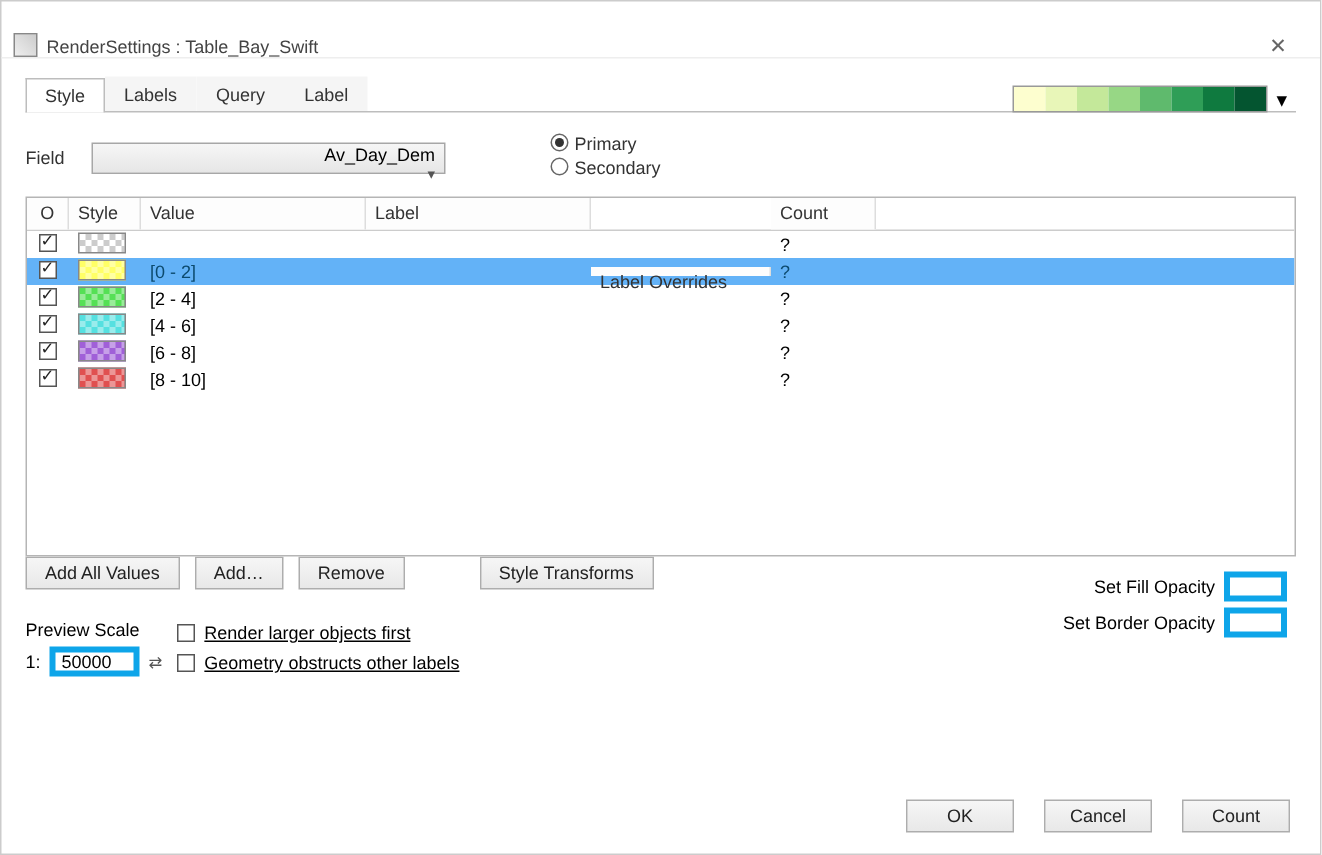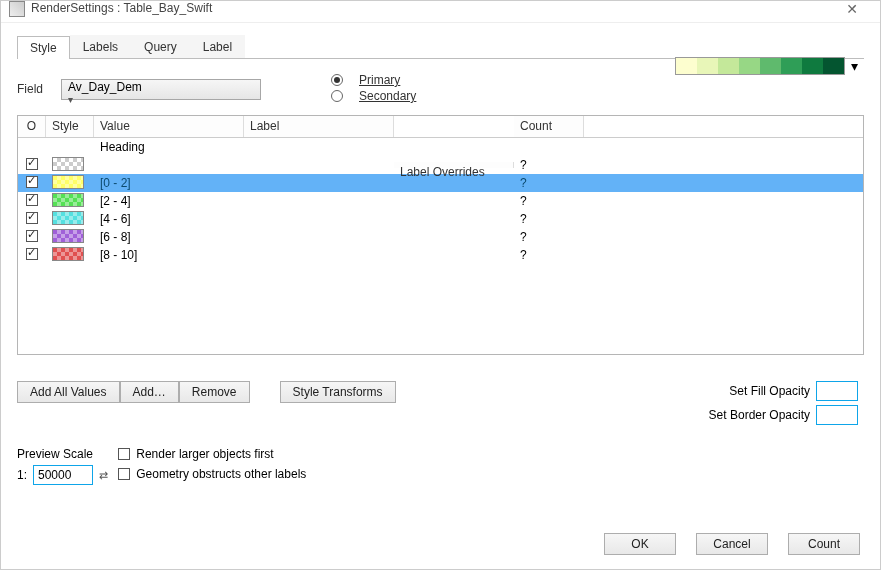--- a/index.html
+++ b/index.html
@@ -1,31 +1,31 @@
 <!DOCTYPE html>
 <html><head>
 <meta charset="utf-8">
 <style>
   * { box-sizing: border-box; font-family: "Segoe UI", Tahoma, sans-serif; font-size: 12px; }
   body { margin: 0; background: #fff; }
   .window { width: 881px; height: 570px; background: #fff; border: 1px solid #ccc; box-shadow: 0 2px 8px rgba(0,0,0,0.15); position: relative; }
-  .titlebar { height: 22px; display: flex; align-items: flex-start; padding: 0 8px; border-bottom: 1px solid #eee; }
+  .titlebar { height: 38px; display: flex; align-items: flex-end; padding: 0 8px; border-bottom: 1px solid #eee; }
   .titlebar .icon { width: 16px; height: 16px; margin-right: 6px; border: 1px solid #888; display:inline-block; background: linear-gradient(45deg,#eee,#ccc); }
   .titlebar .title { flex: 1; color: #444; }
   .titlebar .close { width: 40px; text-align: center; color: #666; cursor: pointer; font-size: 14px; }
   .content { padding: 12px 16px 12px 16px; }
   .tabs { display: flex; border-bottom: 1px solid #bdbdbd; }
   .tab { padding: 4px 12px; border: 1px solid transparent; border-bottom: none; cursor: pointer; color: #333; background:#f5f5f5; margin-right:0px; }
   .tab.active { background: #fff; border-color: #bdbdbd; position: relative; top: 1px; }
   .row-field { display: flex; align-items: center; margin: 14px 0 10px 0; }
   .row-field .lbl { width: 44px; color:#333; }
-  .select { width: 200px; height: 21px; border: 1px solid #a7a7a7; background: linear-gradient(#f6f6f6,#e6e6e6); display:flex; align-items:flex-start; justify-content:space-between; padding:0 6px; cursor:pointer;flex-direction:column; }
+  .select { width: 236px; height: 21px; border: 1px solid #a7a7a7; background: linear-gradient(#f6f6f6,#e6e6e6); display:flex; align-items:flex-end; justify-content:space-between; padding:0 6px; cursor:pointer;flex-direction:column; }
   .select .caret { font-size:10px; color:#555; }
   .radios { margin-left: 70px; }
-  .radios label { display:flex; align-items:center; gap:16px; color:#333; margin-bottom:2px;text-decoration:underline; }
+  .radios label { display:flex; gap:4px; color:#333; margin-bottom:2px; }
   .radio { width:12px; height:12px; border:1px solid #666; border-radius:50%; display:inline-block; position:relative; background:#fff; }
   .radio.checked::after { content:""; position:absolute; width:6px; height:6px; background:#333; border-radius:50%; top:2px; left:2px; }
   .ramp-wrap { position:absolute; right:22px; top:56px; display:flex; align-items:center; gap:6px; }
   .ramp { display:flex; width:170px; height:18px; border:1px solid #999; }
   .ramp div { flex:1; }
   .ramp-caret { font-size:14px; cursor:pointer; }
   .section-label { margin-top:6px; color:#333; }
   .grid { border:1px solid #b5b5b5; height:240px; margin-top:4px; background:#fff; position:relative; overflow:hidden; }
   .grid-header { display:flex; height:22px; border-bottom:1px solid #ccc; }
   .gh { border-right:1px solid #ddd; padding:3px 6px; background:#fdfdfd; color:#333; }
@@ -36,29 +36,29 @@
   .chk { width:12px; height:12px; border:1px solid #555; display:inline-block; position:relative; background:#fff; }
   .chk.checked::after { content:"✓"; position:absolute; top:-3px; left:0px; font-size:11px; color:#222; }
   .swatch { width:32px; height:14px; border:1px solid #888; display:inline-block; }
   .sw-default { background: repeating-conic-gradient(#ccc 0 25%, #fff 0 50%) 0 0/8px 8px; }
   .sw-yellow { background:#ffff66; background-image: repeating-conic-gradient(rgba(255,255,255,0.4) 0 25%, transparent 0 50%); background-size:8px 8px; }
   .sw-green { background:#55e055; background-image: repeating-conic-gradient(rgba(255,255,255,0.4) 0 25%, transparent 0 50%); background-size:8px 8px; }
   .sw-cyan { background:#55e0e0; background-image: repeating-conic-gradient(rgba(255,255,255,0.4) 0 25%, transparent 0 50%); background-size:8px 8px; }
   .sw-purple { background:#a060d8; background-image: repeating-conic-gradient(rgba(255,255,255,0.4) 0 25%, transparent 0 50%); background-size:8px 8px; }
   .sw-red { background:#e05050; background-image: repeating-conic-gradient(rgba(255,255,255,0.4) 0 25%, transparent 0 50%); background-size:8px 8px; }
   .btn { height:22px; padding:0 12px; border:1px solid #adadad; background:linear-gradient(#f6f6f6,#e8e8e8); cursor:pointer; display:inline-flex; align-items:center; justify-content:center; color:#222; }
-  .btn-row { display:flex; margin-top:26px; align-items:center; }
+  .btn-row { display:flex; gap:10px; margin-top:0; align-items:center; }
   .opacity-block { position:absolute; right:22px; top:380px; text-align:right; }
   .opacity-block .orow { display:flex; align-items:center; justify-content:flex-end; gap:6px; margin-bottom:4px; }
-  .num-input { width:42px; height:20px; border:1px solid #0ea5e9; background:#fff; padding:0 4px; text-align:right; }
-  .preview-row { display:flex; gap:10px; align-items:flex-start; margin-top:44px; }
+  .num-input { width:42px; height:20px; border:4px solid #0ea5e9; background:#fff; padding:0 4px; text-align:right; }
+  .preview-row { display:flex; gap:10px; align-items:center; margin-top:20px; }
   .preview-col { display:flex; flex-direction:column; gap:4px; }
   .scale1 { display:flex; align-items:center; gap:6px; }
   .scale-icon { font-size:11px; color:#555; cursor:pointer; }
-  .chkline { display:flex; align-items:center; gap:6px; }
+  .chkline { display:flex; align-items:center; gap:6px;text-decoration:underline; }
   .chkbox { width:12px; height:12px; border:1px solid #555; display:inline-block; background:#fff; }
   .footer { position:absolute; bottom:14px; right:20px; display:flex; gap:20px; }
   .footer .btn { width:72px; justify-content:center; }
   .heading-row { display:flex; height:18px; align-items:center; }
   .heading-row .cell.c-o, .heading-row .cell.c-style { } 
 </style>
 </head>
 <body>
 
 <div class="window">
@@ -111,25 +111,20 @@
     <div class="grid">
       <div class="grid-header">
         <div class="gh c-o">O</div>
         <div class="gh c-style">Style</div>
         <div class="gh c-value">Value</div>
         <div class="gh c-label">Label</div>
         <div class="gh c-ov">Label Overrides</div>
         <div class="gh c-count">Count</div>
       </div>
       <div class="grid-body" id="grid-body">
-        <div class="heading-row">
-          <div class="cell c-o"></div>
-            <div class="cell c-style"></div>
-          <div class="cell c-value" style="font-weight:400;">Heading</div>
-        </div>
       <div class="grow">
             <div class="cell c-o"><span class="chk checked"></span></div>
             <div class="cell c-style"><span class="swatch sw-default"></span></div>
             <div class="cell c-value"><default></default></div>
             <div class="cell c-label"><all other="" values=""></all></div>
             <div class="cell c-ov"></div>
             <div class="cell c-count">?</div>
           </div>
           <div class="grow selected">
             <div class="cell c-o"><span class="chk checked"></span></div>

